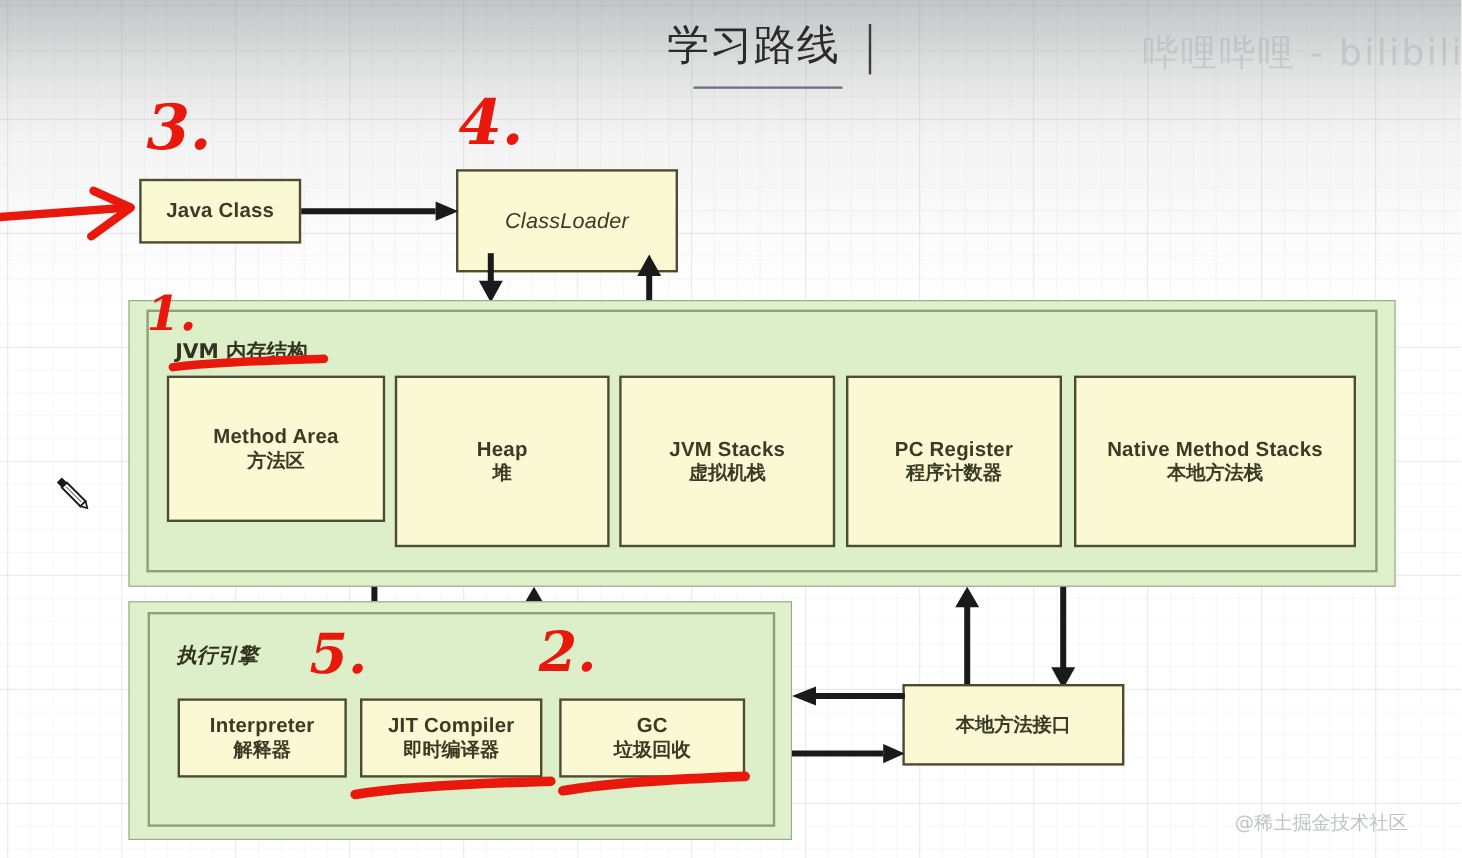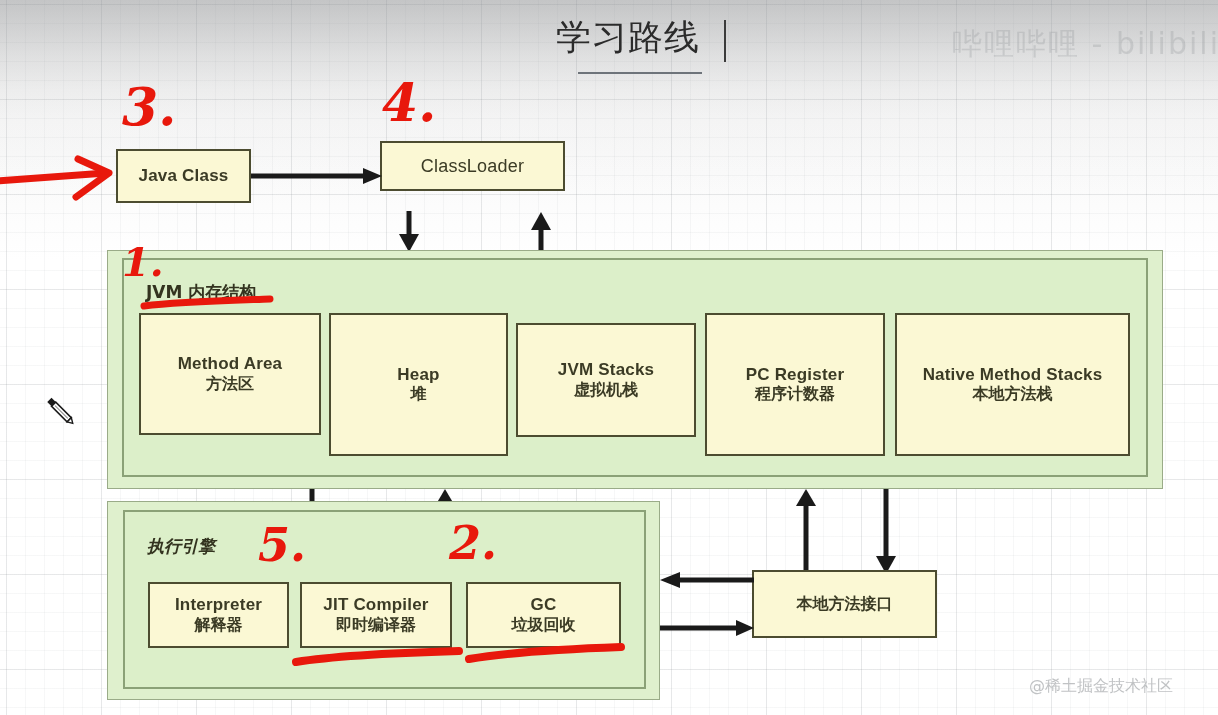--- a/index.html
+++ b/index.html
@@ -163,21 +163,21 @@
   <div class="title-caret"></div>
   <div class="title-underline"></div>
 
   <div class="wm-top">哔哩哔哩 - bilibili</div>
   <div class="wm-bottom">@稀土掘金技术社区</div>
 
   <div class="ybox" style="left:116px; top:149px; width:135px; height:54px;">
     <div class="en">Java Class</div>
   </div>
 
-  <div class="ybox" style="left:380px; top:141px; width:185px; height:50px;">
+  <div class="ybox" style="left:380px; top:141px; width:185px; height:86px;font-style:italic;">
     <div class="en" style="font-weight:normal; font-size:18px;">ClassLoader</div>
   </div>
 
   <div class="arrow" style="left:251px; top:168px;">
     <svg width="132" height="16" viewBox="0 0 132 16">
       <line x1="0" y1="8" x2="112" y2="8" stroke="#1a1a1a" stroke-width="5"></line>
       <polygon points="112,0 131,8 112,16" fill="#1a1a1a"></polygon>
     </svg>
   </div>
 
@@ -200,21 +200,21 @@
   <div class="section-label" style="left:146px; top:281px;">JVM 内存结构</div>
 
   <div class="ybox" style="left:139px; top:313px; width:182px; height:122px;">
     <div class="en">Method Area</div>
     <div class="cn">方法区</div>
   </div>
   <div class="ybox" style="left:329px; top:313px; width:179px; height:143px;">
     <div class="en">Heap</div>
     <div class="cn">堆</div>
   </div>
-  <div class="ybox" style="left:516px; top:313px; width:180px; height:114px;margin-top:10px;">
+  <div class="ybox" style="left:516px; top:313px; width:180px; height:143px;">
     <div class="en">JVM Stacks</div>
     <div class="cn">虚拟机栈</div>
   </div>
   <div class="ybox" style="left:705px; top:313px; width:180px; height:143px;">
     <div class="en">PC Register</div>
     <div class="cn">程序计数器</div>
   </div>
   <div class="ybox" style="left:895px; top:313px; width:235px; height:143px;">
     <div class="en">Native Method Stacks</div>
     <div class="cn">本地方法栈</div>

